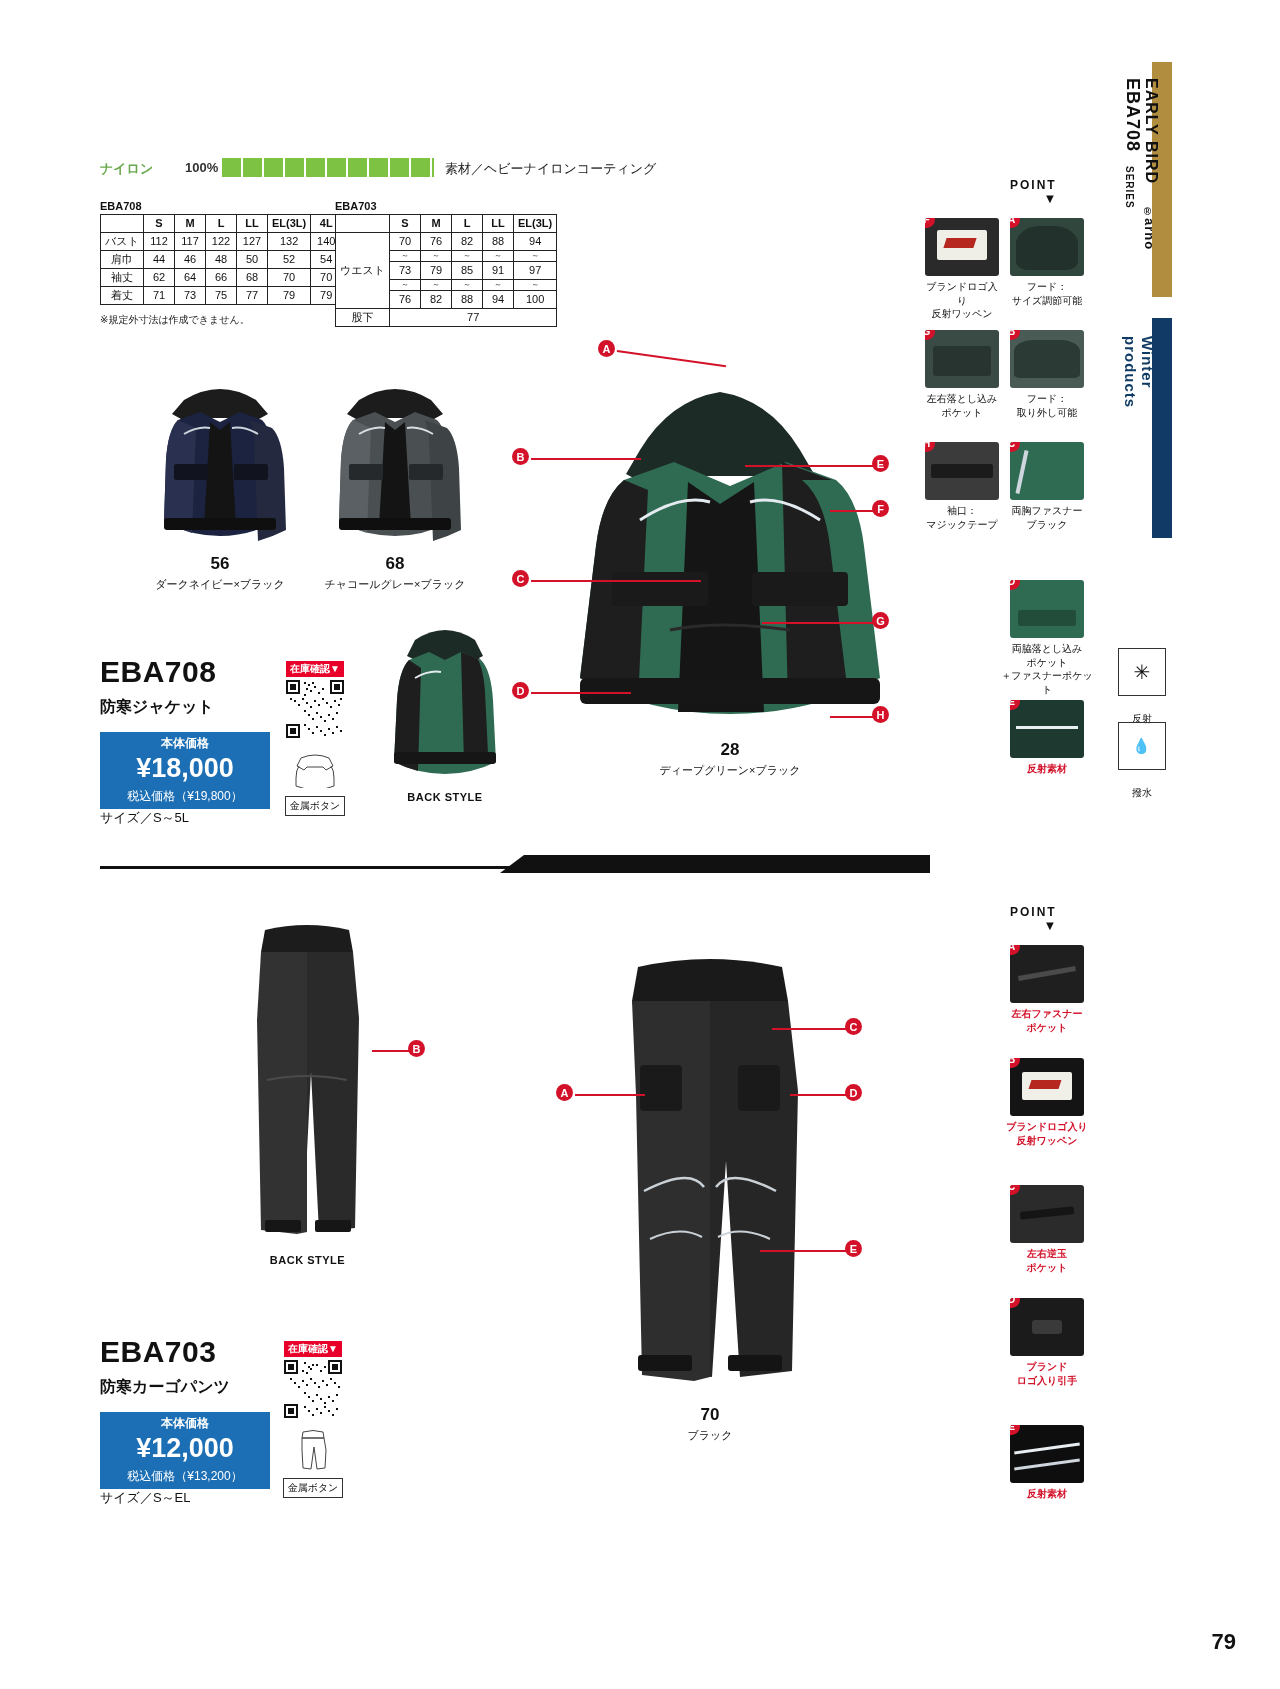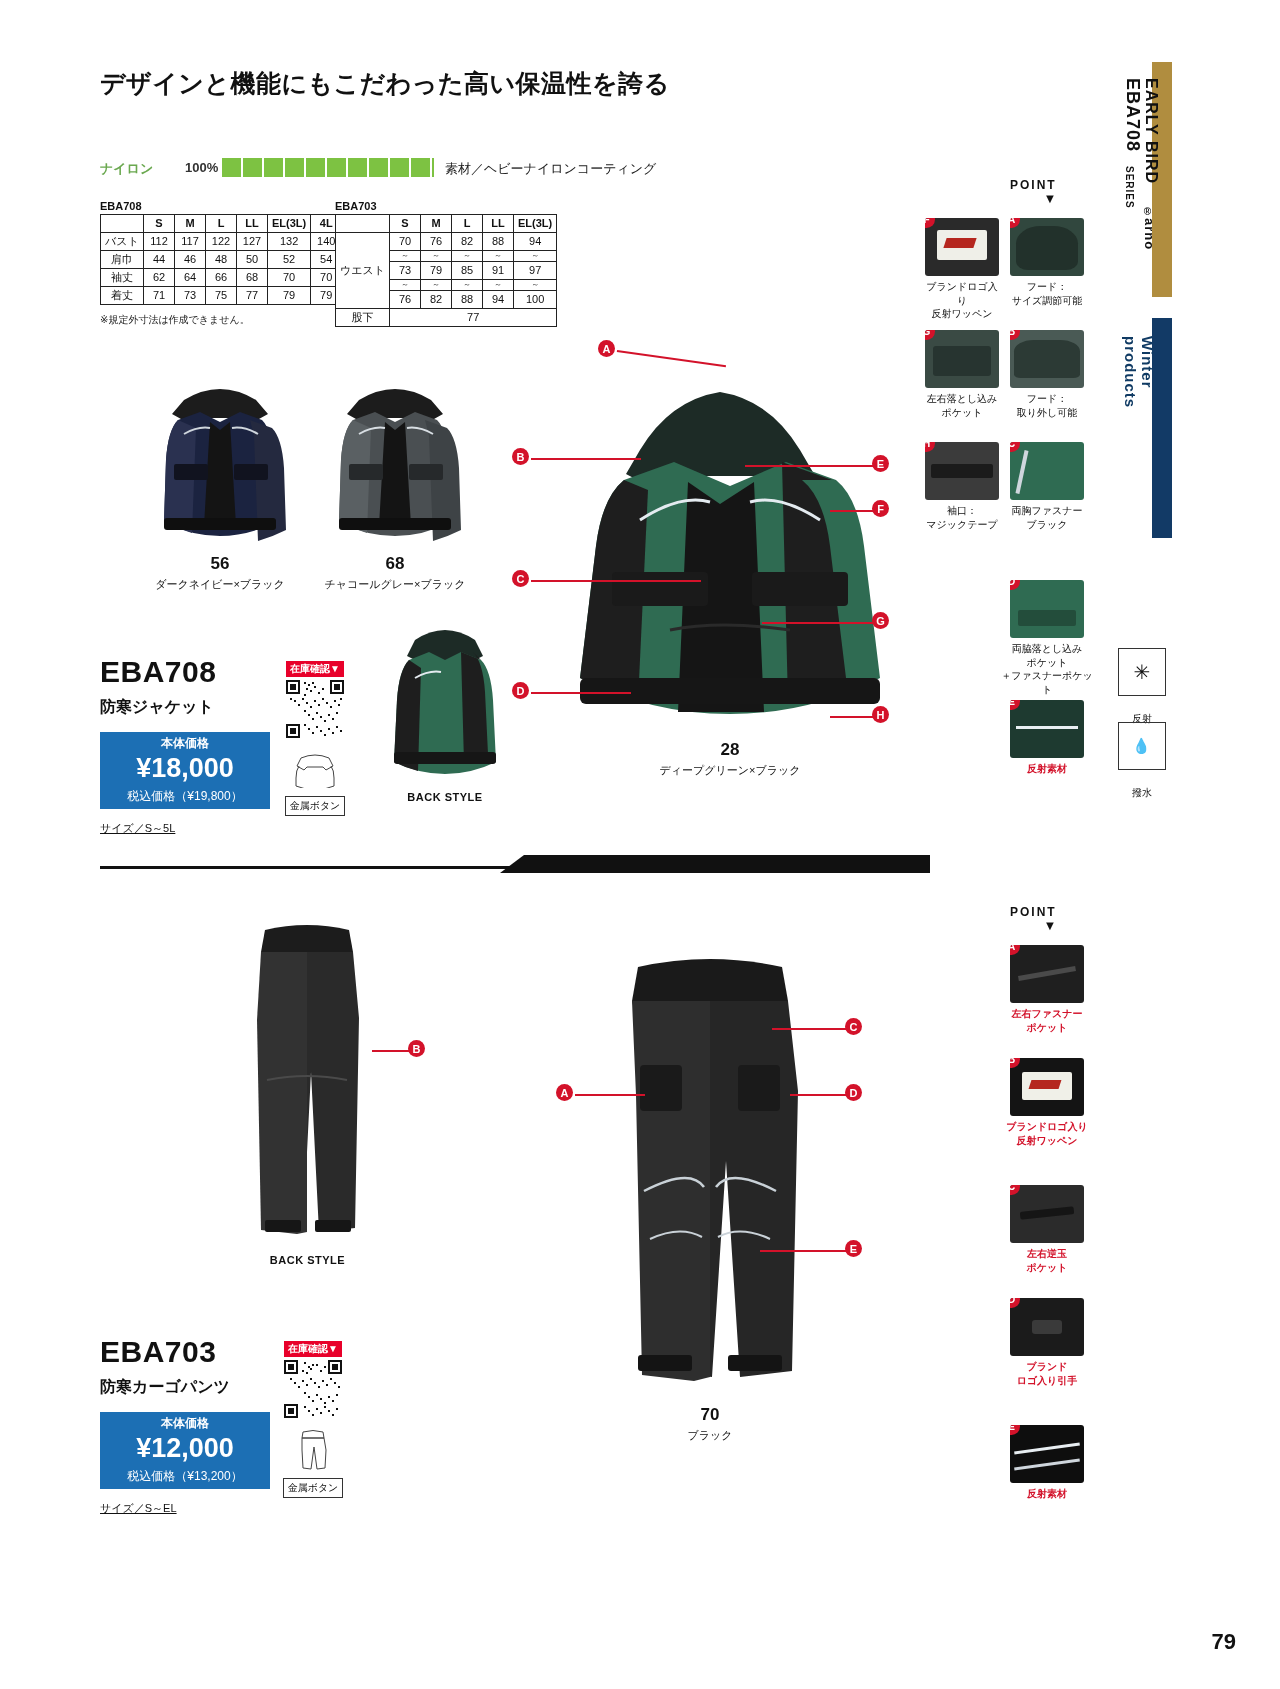--- a/index.html
+++ b/index.html
@@ -30,21 +30,21 @@
   .cap-num{font-size:17px;font-weight:bold;text-align:center;}
   .cap-name{font-size:11px;text-align:center;margin-top:3px;}
   .jacket-thumb{width:160px;height:190px;}
   
   .prod-code{font-size:30px;font-weight:bold;letter-spacing:.5px;}
   .prod-name{font-size:16px;font-weight:bold;margin-top:8px;}
   .pricebox{width:170px;position:relative;margin-top:14px;}
   .pricebox .top{background:#1c6fb4;color:#fff;text-align:center;font-size:12px;font-weight:bold;padding:3px 0 1px;}
   .pricebox .main{background:#1c6fb4;color:#fff;text-align:center;font-size:27px;font-weight:bold;padding:0 0 2px;}
   .pricebox .tax{background:#1c6fb4;color:#fff;text-align:center;font-size:12px;padding:2px 0 4px;}
-  .sizes{font-size:11px;margin-top:12px;text-decoration:underline;}
+  .sizes{font-size:13px;}
   .stock-label{background:#e8002a;color:#fff;font-size:10px;font-weight:bold;padding:1px 4px;display:inline-block;}
   .qr{width:58px;height:58px;margin-top:3px;}
   .btnbox{border:1px solid #333;font-size:10px;text-align:center;padding:2px 4px;display:inline-block;margin-top:4px;}
   
   .bullet{width:17px;height:17px;border-radius:50%;background:#d3122a;color:#fff;font-size:11px;font-weight:bold;
           display:flex;align-items:center;justify-content:center;}
   .leader{background:#d3122a;height:1.5px;position:absolute;}
   
   .rail-gold{left:1152px;top:62px;width:20px;height:235px;background:#b08d3f;}
   .rail-navy{left:1152px;top:318px;width:20px;height:220px;background:#123a66;}
@@ -61,21 +61,20 @@
   .divider-line{left:100px;top:866px;width:420px;height:3px;background:#111;}
   .divider-thick{left:500px;top:855px;width:430px;height:18px;background:#111;
      clip-path:polygon(24px 0,430px 0,430px 18px,0 18px);}
   .pagenum{right:44px;bottom:34px;font-size:22px;font-weight:bold;}
   .back-style{font-size:11px;font-weight:bold;text-align:center;letter-spacing:.5px;}
 </style>
 </head>
 <body>
 
 <div class="abs headline">
-  <div>デザインと機能にもこだわった高い保温性を誇る</div>
 </div>
 
 <div class="abs matrow">
   <span class="matlabel">ナイロン</span>
   <span class="matpct">100%</span>
   <span class="matbar"></span>
   <span class="mattext">素材／ヘビーナイロンコーティング</span>
 </div>
 
 <div class="abs sizewrap">

